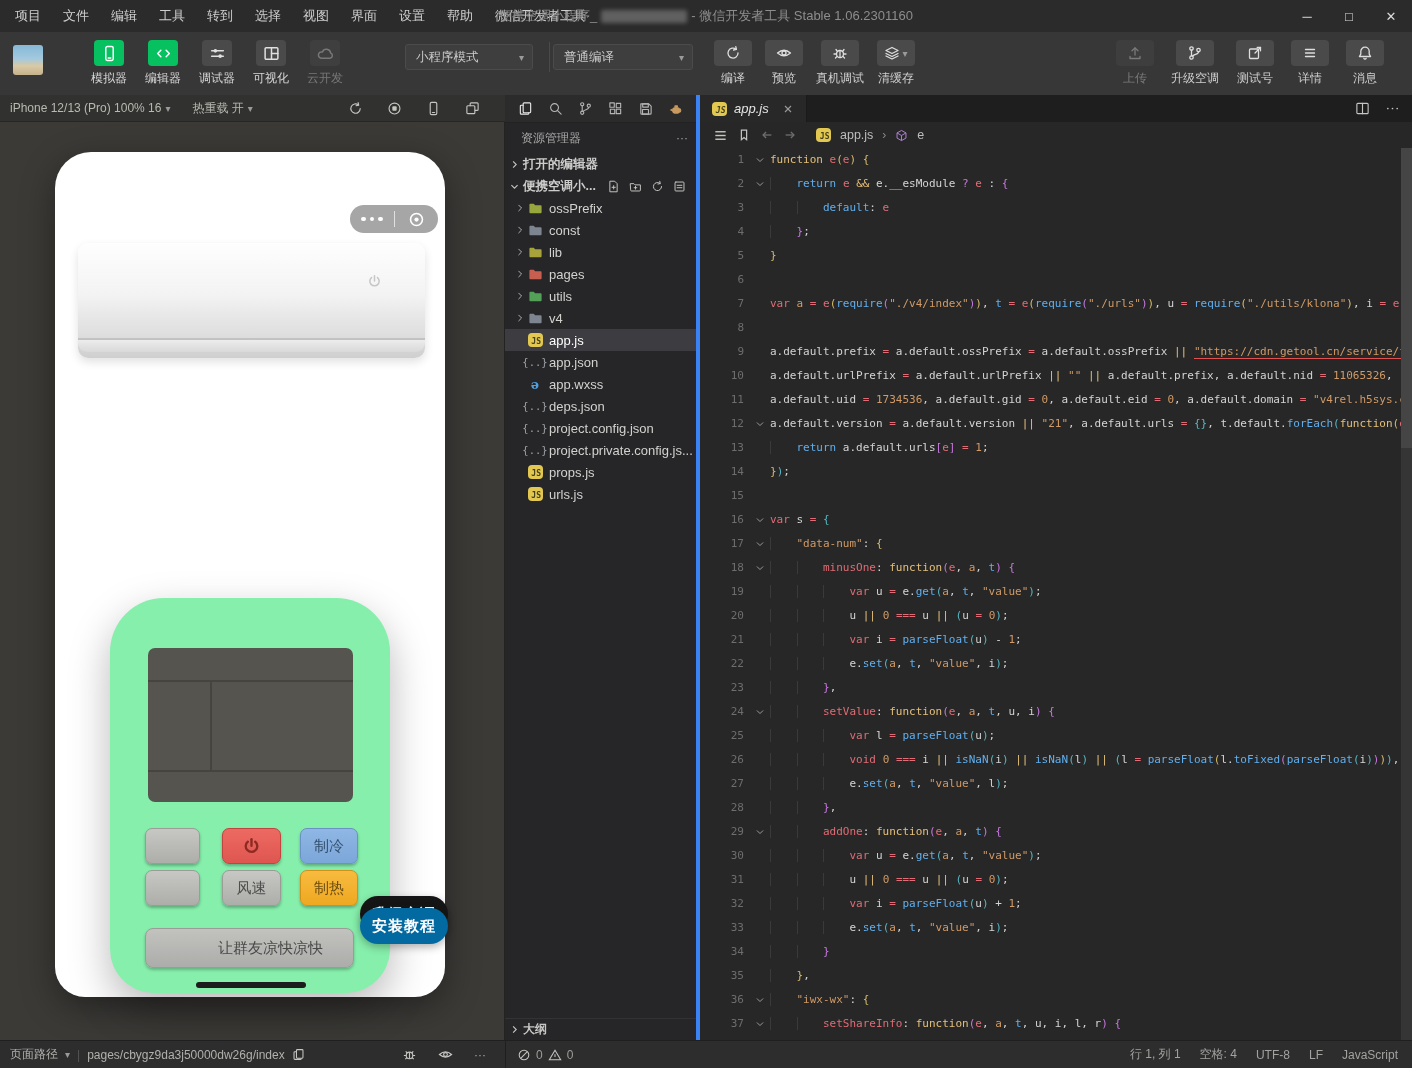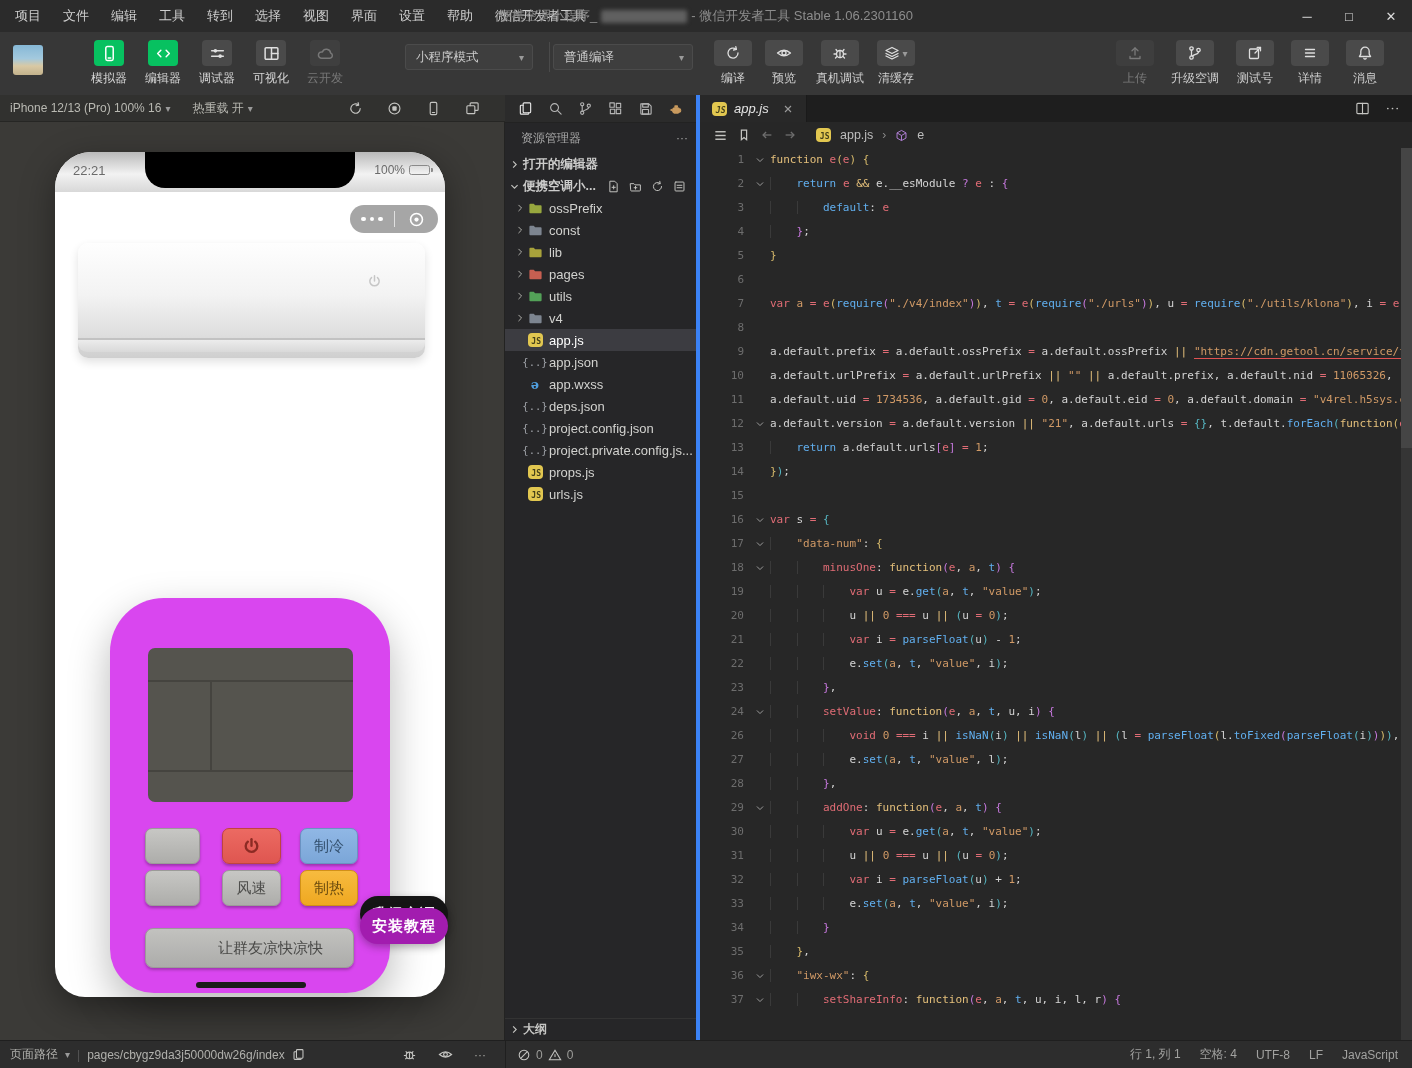--- a/index.html
+++ b/index.html
@@ -71,21 +71,21 @@
   .cap-sep{width:1px;height:16px;background:rgba(255,255,255,.65);}
   .cap-target{flex:1;display:flex;justify-content:center;color:#fff;}
 
   #ac-unit{left:23px;top:91px;width:347px;height:115px;border-radius:10px;
            background:linear-gradient(180deg,#fefefe 0%,#f3f3f3 45%,#dedede 80%,#cfcfcf 100%);
            box-shadow:0 4px 10px rgba(0,0,0,.12);}
   #ac-flap{left:0;bottom:6px;width:347px;height:12px;border-top:2px solid #c2c2c2;
            background:linear-gradient(180deg,#ececec,#d9d9d9);border-radius:0 0 9px 9px;}
   #ac-power{right:42px;top:30px;color:#c6c6c6;}
 
-  #remote{left:55px;top:446px;width:280px;height:395px;background:#d946ef;
+  #remote{left:55px;top:446px;width:280px;height:395px;background:#86efac;
           border-radius:54px 54px 44px 44px;box-shadow:0 16px 42px rgba(0,0,0,.28);}
   #rscreen{left:38px;top:50px;width:205px;height:154px;background:#55544e;border-radius:7px;}
   .scr-line-h{position:absolute;left:0;width:205px;height:1.5px;background:#45443f;}
   .scr-line-v{position:absolute;top:32px;width:1.5px;height:90px;background:#45443f;}
   .rbtn{position:absolute;border-radius:7px;display:flex;align-items:center;justify-content:center;
         font-size:15px;box-shadow:0 2px 3px rgba(0,0,0,.28);}
   .rbtn-gray{background:linear-gradient(180deg,#c7c7c4,#adadaa);border:1px solid #9b9b98;color:#4f4f4d;}
   .rbtn-red{background:linear-gradient(180deg,#ec6a62,#df5650);border:1px solid #c0443f;}
   .rbtn-blue{background:linear-gradient(180deg,#90b7e5,#7ba6d8);border:1px solid #6a92c2;color:#33506e;}
   .rbtn-orange{background:linear-gradient(180deg,#f7bb3f,#efa821);border:1px solid #d19018;color:#6d4d0f;}
@@ -363,29 +363,20 @@
           <svg viewBox="0 0 16 16" width="15" height="15" fill="none" stroke="currentColor" stroke-width="1.2" stroke-linecap="round" stroke-linejoin="round">
             <rect x="2" y="5" width="8.5" height="8.5" rx="1"></rect>
             <path d="M5.5,5 V3 a1,1 0 0 1 1,-1 H13 a1,1 0 0 1 1,1 V9 a1,1 0 0 1 -1,1 H11"></path>
           </svg>
         </span>
       </div>
   </div>
 
   <div id="sim-area" class="abs">
     <div id="phone" class="abs">
-      <div id="ph-top" class="abs">
-        <span id="ph-time" class="abs">22:21</span>
-        <div id="ph-batt" class="abs">
-          <span>100%</span>
-          <span class="batt-body"><span class="batt-fill"></span></span>
-          <span class="batt-nub"></span>
-        </div>
-        <div id="notch" class="abs"></div>
-      </div>
       <div id="capsule" class="abs">
         <span class="cap-dots">
             <i></i>
             <i></i>
             <i></i>
           </span>
         <span class="cap-sep"></span>
         <span class="cap-target">
           <svg viewBox="0 0 16 16" width="17" height="17" fill="none" stroke="currentColor" stroke-width="1.5">
             <circle cx="8" cy="8" r="5.6"></circle>
@@ -416,21 +407,21 @@
             </svg>
         </div>
         <div class="rbtn rbtn-blue" style="left:190px;top:230px;width:56px;height:34px;">制冷</div>
         <div class="rbtn rbtn-gray" style="left:35px;top:272px;width:53px;height:34px;"></div>
         <div class="rbtn rbtn-gray" style="left:112px;top:272px;width:57px;height:34px;">风速</div>
         <div class="rbtn rbtn-orange" style="left:190px;top:272px;width:56px;height:34px;">制热</div>
         <div id="rwide">让群友凉快凉快</div>
         <div id="homebar" class="abs"></div>
       </div>
       <div class="pill" style="top: 744px; background: rgb(21, 21, 21);" id="pill-upgrade">升级空调</div>
-      <div class="pill" style="top: 756px; background: #a21caf;" id="pill-tutorial">安装教程</div>
+      <div class="pill" style="top: 756px; background: #0369a1;" id="pill-tutorial">安装教程</div>
     </div>
   </div>
 
   <div id="explorer" class="abs">
     <div id="xstrip">
         <span class="ico" style="color: rgb(232, 232, 232);">
           <svg viewBox="0 0 16 16" width="15" height="15" fill="none" stroke="currentColor" stroke-width="1.2" stroke-linecap="round" stroke-linejoin="round">
             <rect x="5.5" y="2" width="8" height="10.5" rx="1"></rect>
             <path d="M5.5,4.5 H3.5 a1,1 0 0 0 -1,1 V13 a1,1 0 0 0 1,1 H10.5 a1,1 0 0 0 1,-1 V12.5"></path>
           </svg>
@@ -757,20 +748,21 @@
               <polyline points="3.5,6 8,10.5 12.5,6"></polyline>
             </svg></span><span class="ct"><span class="ind">    </span><span class="ind">    </span><span style="color:#e06c75">minusOne</span>: <span style="color:#e5c07b">function</span><span style="color:#c678dd">(</span><span style="color:#e06c75">e</span>, <span style="color:#d19a66">a</span>, <span style="color:#61afef">t</span><span style="color:#c678dd">)</span> <span style="color:#c678dd">{</span></span></div>
         <div class="code-line"><span class="ln">19</span><span class="fold"></span><span class="ct"><span class="ind">    </span><span class="ind">    </span><span class="ind">    </span><span style="color:#e06c75">var</span> u <span style="color:#e06c75">=</span> e.<span style="color:#61afef">get</span><span style="color:#56b6c2">(</span><span style="color:#d19a66">a</span>, <span style="color:#61afef">t</span>, <span style="color:#d19a66">"value"</span><span style="color:#56b6c2">)</span>;</span></div>
         <div class="code-line"><span class="ln">20</span><span class="fold"></span><span class="ct"><span class="ind">    </span><span class="ind">    </span><span class="ind">    </span>u <span style="color:#e5c07b">||</span> <span style="color:#d19a66">0</span> <span style="color:#e06c75">===</span> u <span style="color:#e5c07b">||</span> <span style="color:#56b6c2">(</span>u <span style="color:#e06c75">=</span> <span style="color:#d19a66">0</span><span style="color:#56b6c2">)</span>;</span></div>
         <div class="code-line"><span class="ln">21</span><span class="fold"></span><span class="ct"><span class="ind">    </span><span class="ind">    </span><span class="ind">    </span><span style="color:#e06c75">var</span> i <span style="color:#e06c75">=</span> <span style="color:#61afef">parseFloat</span><span style="color:#56b6c2">(</span>u<span style="color:#56b6c2">)</span> - <span style="color:#d19a66">1</span>;</span></div>
         <div class="code-line"><span class="ln">22</span><span class="fold"></span><span class="ct"><span class="ind">    </span><span class="ind">    </span><span class="ind">    </span>e.<span style="color:#61afef">set</span><span style="color:#56b6c2">(</span><span style="color:#d19a66">a</span>, <span style="color:#61afef">t</span>, <span style="color:#d19a66">"value"</span>, i<span style="color:#56b6c2">)</span>;</span></div>
         <div class="code-line"><span class="ln">23</span><span class="fold"></span><span class="ct"><span class="ind">    </span><span class="ind">    </span><span style="color:#c678dd">}</span>,</span></div>
         <div class="code-line"><span class="ln">24</span><span class="fold"><svg viewBox="0 0 16 16" width="10" height="10" fill="none" stroke="currentColor" stroke-width="1.6" stroke-linecap="round" stroke-linejoin="round">
               <polyline points="3.5,6 8,10.5 12.5,6"></polyline>
             </svg></span><span class="ct"><span class="ind">    </span><span class="ind">    </span><span style="color:#e06c75">setValue</span>: <span style="color:#e5c07b">function</span><span style="color:#c678dd">(</span><span style="color:#e06c75">e</span>, <span style="color:#d19a66">a</span>, <span style="color:#61afef">t</span>, u, i<span style="color:#c678dd">)</span> <span style="color:#c678dd">{</span></span></div>
+        <div class="code-line"><span class="ln">25</span><span class="fold"></span><span class="ct"><span class="ind">    </span><span class="ind">    </span><span class="ind">    </span><span style="color:#e06c75">var</span> l <span style="color:#e06c75">=</span> <span style="color:#61afef">parseFloat</span><span style="color:#56b6c2">(</span>u<span style="color:#56b6c2">)</span>;</span></div>
         <div class="code-line"><span class="ln">26</span><span class="fold"></span><span class="ct"><span class="ind">    </span><span class="ind">    </span><span class="ind">    </span><span style="color:#e06c75">void</span> <span style="color:#d19a66">0</span> <span style="color:#e06c75">===</span> i <span style="color:#e5c07b">||</span> <span style="color:#61afef">isNaN</span><span style="color:#56b6c2">(</span>i<span style="color:#56b6c2">)</span> <span style="color:#e5c07b">||</span> <span style="color:#61afef">isNaN</span><span style="color:#56b6c2">(</span>l<span style="color:#56b6c2">)</span> <span style="color:#e5c07b">||</span> <span style="color:#56b6c2">(</span>l <span style="color:#e06c75">=</span> <span style="color:#61afef">parseFloat</span><span style="color:#d7ba6b">(</span>l.<span style="color:#61afef">toFixed</span><span style="color:#c678dd">(</span><span style="color:#61afef">parseFloat</span><span style="color:#56b6c2">(</span>i<span style="color:#56b6c2">)</span><span style="color:#c678dd">)</span><span style="color:#d7ba6b">)</span><span style="color:#56b6c2">)</span>,</span></div>
         <div class="code-line"><span class="ln">27</span><span class="fold"></span><span class="ct"><span class="ind">    </span><span class="ind">    </span><span class="ind">    </span>e.<span style="color:#61afef">set</span><span style="color:#56b6c2">(</span><span style="color:#d19a66">a</span>, <span style="color:#61afef">t</span>, <span style="color:#d19a66">"value"</span>, l<span style="color:#56b6c2">)</span>;</span></div>
         <div class="code-line"><span class="ln">28</span><span class="fold"></span><span class="ct"><span class="ind">    </span><span class="ind">    </span><span style="color:#c678dd">}</span>,</span></div>
         <div class="code-line"><span class="ln">29</span><span class="fold"><svg viewBox="0 0 16 16" width="10" height="10" fill="none" stroke="currentColor" stroke-width="1.6" stroke-linecap="round" stroke-linejoin="round">
               <polyline points="3.5,6 8,10.5 12.5,6"></polyline>
             </svg></span><span class="ct"><span class="ind">    </span><span class="ind">    </span><span style="color:#e06c75">addOne</span>: <span style="color:#e5c07b">function</span><span style="color:#c678dd">(</span><span style="color:#e06c75">e</span>, <span style="color:#d19a66">a</span>, <span style="color:#61afef">t</span><span style="color:#c678dd">)</span> <span style="color:#c678dd">{</span></span></div>
         <div class="code-line"><span class="ln">30</span><span class="fold"></span><span class="ct"><span class="ind">    </span><span class="ind">    </span><span class="ind">    </span><span style="color:#e06c75">var</span> u <span style="color:#e06c75">=</span> e.<span style="color:#61afef">get</span><span style="color:#56b6c2">(</span><span style="color:#d19a66">a</span>, <span style="color:#61afef">t</span>, <span style="color:#d19a66">"value"</span><span style="color:#56b6c2">)</span>;</span></div>
         <div class="code-line"><span class="ln">31</span><span class="fold"></span><span class="ct"><span class="ind">    </span><span class="ind">    </span><span class="ind">    </span>u <span style="color:#e5c07b">||</span> <span style="color:#d19a66">0</span> <span style="color:#e06c75">===</span> u <span style="color:#e5c07b">||</span> <span style="color:#56b6c2">(</span>u <span style="color:#e06c75">=</span> <span style="color:#d19a66">0</span><span style="color:#56b6c2">)</span>;</span></div>
         <div class="code-line"><span class="ln">32</span><span class="fold"></span><span class="ct"><span class="ind">    </span><span class="ind">    </span><span class="ind">    </span><span style="color:#e06c75">var</span> i <span style="color:#e06c75">=</span> <span style="color:#61afef">parseFloat</span><span style="color:#56b6c2">(</span>u<span style="color:#56b6c2">)</span> + <span style="color:#d19a66">1</span>;</span></div>
         <div class="code-line"><span class="ln">33</span><span class="fold"></span><span class="ct"><span class="ind">    </span><span class="ind">    </span><span class="ind">    </span>e.<span style="color:#61afef">set</span><span style="color:#56b6c2">(</span><span style="color:#d19a66">a</span>, <span style="color:#61afef">t</span>, <span style="color:#d19a66">"value"</span>, i<span style="color:#56b6c2">)</span>;</span></div>

